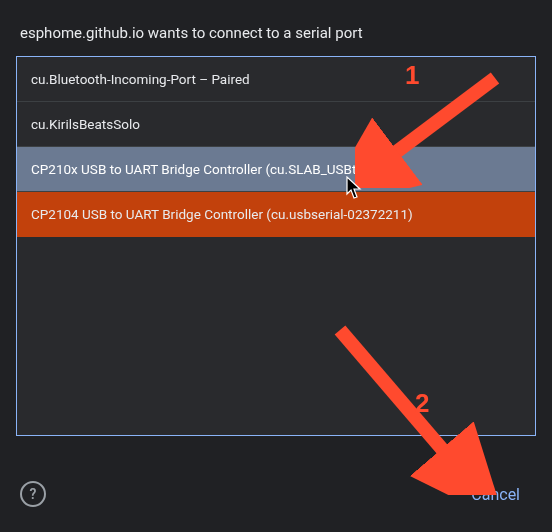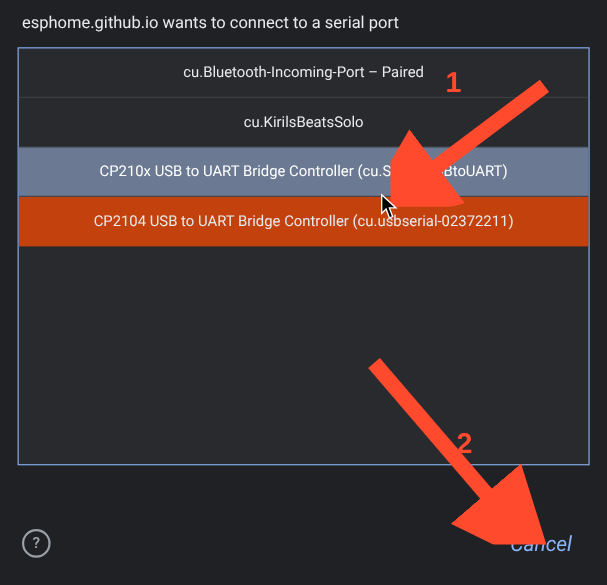--- a/index.html
+++ b/index.html
@@ -12,38 +12,37 @@
     color: #e8eaed;
     overflow: hidden;
     position: relative;
   }
 
   .dialog {
     position: relative;
     width: 100%;
     height: 100%;
     box-sizing: border-box;
-    padding: 11px 16px 16px 16px;
+    padding: 24px 16px 16px 16px;
     border-radius: 10px;
   }
 
   .title {
     font-size: 15px;
     font-weight: 400;
     color: #e8eaed;
     margin: 0 0 14px 4px;
   }
 
   .list {
     border: 1px solid #8ab4f8;
     height: 380px;
     box-sizing: border-box;
     overflow: hidden;
     background: #292a2d;
-    text-align: center;
   }
 
   .row {
     height: 45px;
     line-height: 45px;
     padding: 0 14px;
     font-size: 13.5px;
     color: #e8eaed;
     white-space: nowrap;
     overflow: hidden;
@@ -84,28 +83,27 @@
     cursor: pointer;
     margin-left: 8px;
   }
 
   .spacer { flex: 1; }
 
   .btn {
     height: 36px;
     padding: 0 20px;
     border-radius: 4px;
-    font-size: 19px;
+    font-size: 16px;
     display: flex;
     align-items: center;
     justify-content: center;
     cursor: pointer;
     user-select: none;
     margin-left: 10px;
-    font-style: italic;
   }
   .btn-text {
     color: #8ab4f8;
     background: transparent;
   }
   .btn-primary {
     background: #aecbfa;
     color: #202124;
     font-weight: 500;
   }

